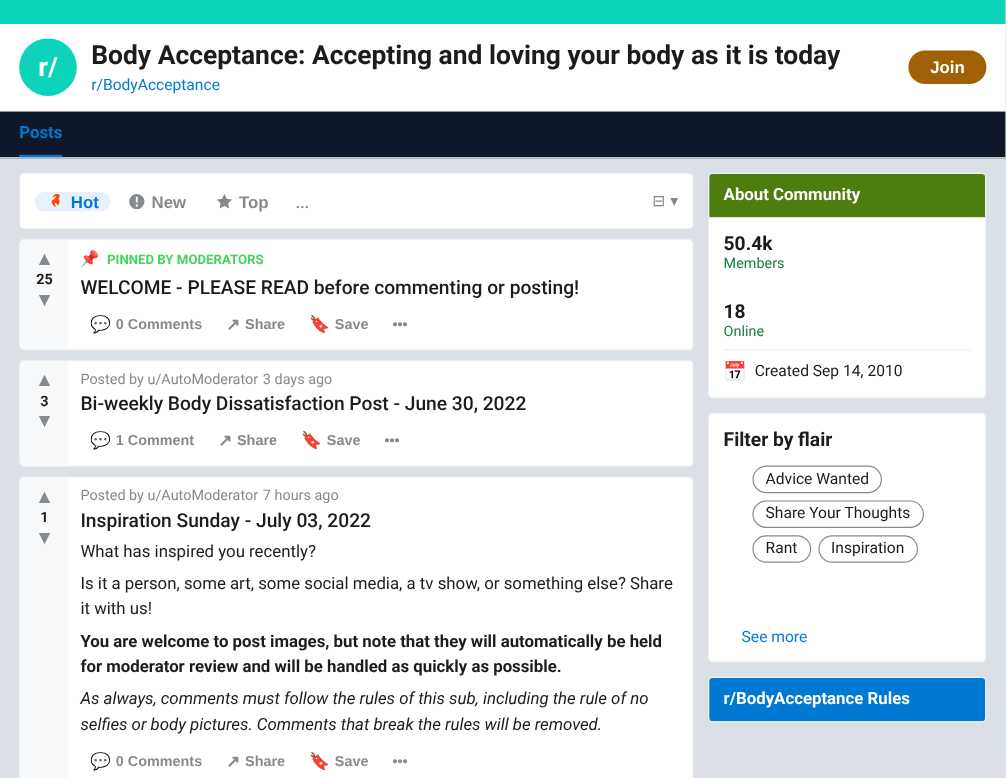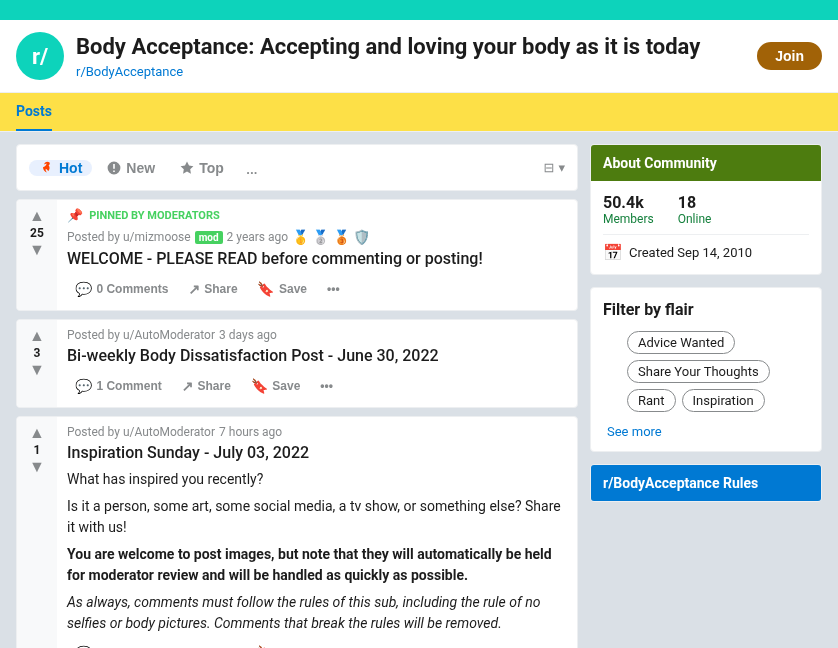--- a/index.html
+++ b/index.html
@@ -8,21 +8,21 @@
     
     .top-bar { background: #0dd3bb; height: 20px; width: 100%; }
     .header { background: white; padding: 12px 16px; display: flex; align-items: center; gap: 12px; border-bottom: 1px solid #edeff1; }
     .reddit-logo { width: 48px; height: 48px; border-radius: 50%; background: #0dd3bb; display: flex; align-items: center; justify-content: center; color: white; font-size: 22px; font-weight: bold; flex-shrink: 0; }
     .header-title-area { flex: 1; }
     .header-title { font-size: 22px; font-weight: 700; color: #1c1c1c; line-height: 1.3; }
     .header-sub { font-size: 13px; color: #0079d3; margin-top: 2px; }
     .join-btn { background: #a16207; color: white; border: none; border-radius: 20px; padding: 6px 18px; font-size: 14px; font-weight: 700; cursor: pointer; white-space: nowrap; }
 
     
-    .posts-tab-bar { background: #fde047; border-bottom: 1px solid #edeff1; padding: 0 16px; }
+    .posts-tab-bar { background: #0f172a; border-bottom: 1px solid #edeff1; padding: 0 16px; }
     .posts-tab { display: inline-block; padding: 10px 0; font-size: 14px; font-weight: 700; color: #0079d3; border-bottom: 2px solid #0079d3; cursor: pointer; }
 
     
     .main-layout { display: flex; gap: 12px; padding: 12px 16px; max-width: 838px; }
     .left-col { flex: 1; min-width: 0; }
     .right-col { width: 232px; flex-shrink: 0; }
 
     
     .sort-bar { background: white; border-radius: 4px; padding: 8px 12px; display: flex; align-items: center; gap: 4px; margin-bottom: 8px; border: 1px solid #edeff1; }
     .sort-btn { display: flex; align-items: center; gap: 4px; padding: 0 10px; border-radius: 2px; cursor: pointer; font-size: 14px; font-weight: 700; color: #878a8c; border: none; background: none; }
@@ -48,31 +48,31 @@
     .post-body-bold { font-size: 14px; color: #1c1c1c; font-weight: 700; margin-bottom: 6px; line-height: 1.5; }
     .post-actions { display: flex; align-items: center; gap: 4px; margin-top: 6px; }
     .post-action { display: flex; align-items: center; gap: 4px; padding: 5px 8px; border-radius: 2px; cursor: pointer; font-size: 12px; font-weight: 700; color: #878a8c; border: none; background: none; }
     .action-icon { font-size: 14px; }
 
     
     .sidebar-card { background: white; border-radius: 4px; border: 1px solid #edeff1; margin-bottom: 12px; overflow: hidden; }
     .sidebar-card-header { background: #4d7c0f; color: white; padding: 10px 12px; font-size: 14px; font-weight: 700; }
     .sidebar-card-body { padding: 12px; }
     .about-text { font-size: 13px; color: #1c1c1c; line-height: 1.5; margin-bottom: 12px; }
-    .stats-row { display: flex; gap: 24px; margin-bottom: 8px; }
+    .stats-row { display: flex; gap: 24px; margin-bottom: 8px; flex-direction: column; }
     .stat-item { }
     .stat-num { font-size: 16px; font-weight: 700; color: #1c1c1c; }
     .stat-label { font-size: 12px; color: #15803d; }
     .created-row { display: flex; align-items: center; gap: 6px; font-size: 13px; color: #1c1c1c; margin-top: 8px; padding-top: 8px; border-top: 1px solid #edeff1; }
     .calendar-icon { font-size: 16px; color: #46d160; }
 
     .filter-card-header { padding: 12px; font-size: 16px; font-weight: 700; color: #1c1c1c; }
     .flair-tags { display: flex; flex-wrap: wrap; gap: 6px; padding: 0 12px 12px; margin-left: 24px; }
     .flair-tag { border: 1px solid #878a8c; border-radius: 20px; padding: 3px 10px; font-size: 13px; color: #1c1c1c; cursor: pointer; }
-    .see-more { color: #0079d3; font-size: 13px; padding: 0 16px 12px; display: block; cursor: pointer; }
+    .see-more { color: #0079d3; font-size: 13px; padding: 0 27px 12px; display: block; cursor: pointer; margin-top: 43px; }
 
     .rules-card-header { background: #0079d3; color: white; padding: 10px 12px; font-size: 14px; font-weight: 700; }
 
     .username-link { color: #878a8c; }
   </style>
 </head>
 <body>
 
 <div class="top-bar"></div>
 
@@ -125,31 +125,20 @@
         <div class="vote-col">
           <span class="vote-up">▲</span>
           <span class="vote-count">25</span>
           <span class="vote-down">▼</span>
         </div>
         <div class="post-content">
           <div class="pinned-banner">
             <span class="pin-icon">📌</span>
             <span>PINNED BY MODERATORS</span>
           </div>
-          <div class="post-meta">
-            <span>Posted by <span class="username-link">u/mizmoose</span></span>
-            <span class="mod-badge">mod</span>
-            <span>2 years ago</span>
-            <span>
-              <span style="color:#ffd700; font-size:14px;">🥇</span>
-              <span style="color:#c0c0c0; font-size:14px;">🥈</span>
-              <span style="color:#cd7f32; font-size:14px;">🥉</span>
-              <span style="font-size:14px;">🛡️</span>
-            </span>
-          </div>
           <div class="post-title">WELCOME - PLEASE READ before commenting or posting!</div>
           <div class="post-actions">
             <button class="post-action">
               <span class="action-icon">💬</span>
               <span>0 Comments</span>
             </button>
             <button class="post-action">
               <span class="action-icon">↗</span>
               <span>Share</span>
             </button>

